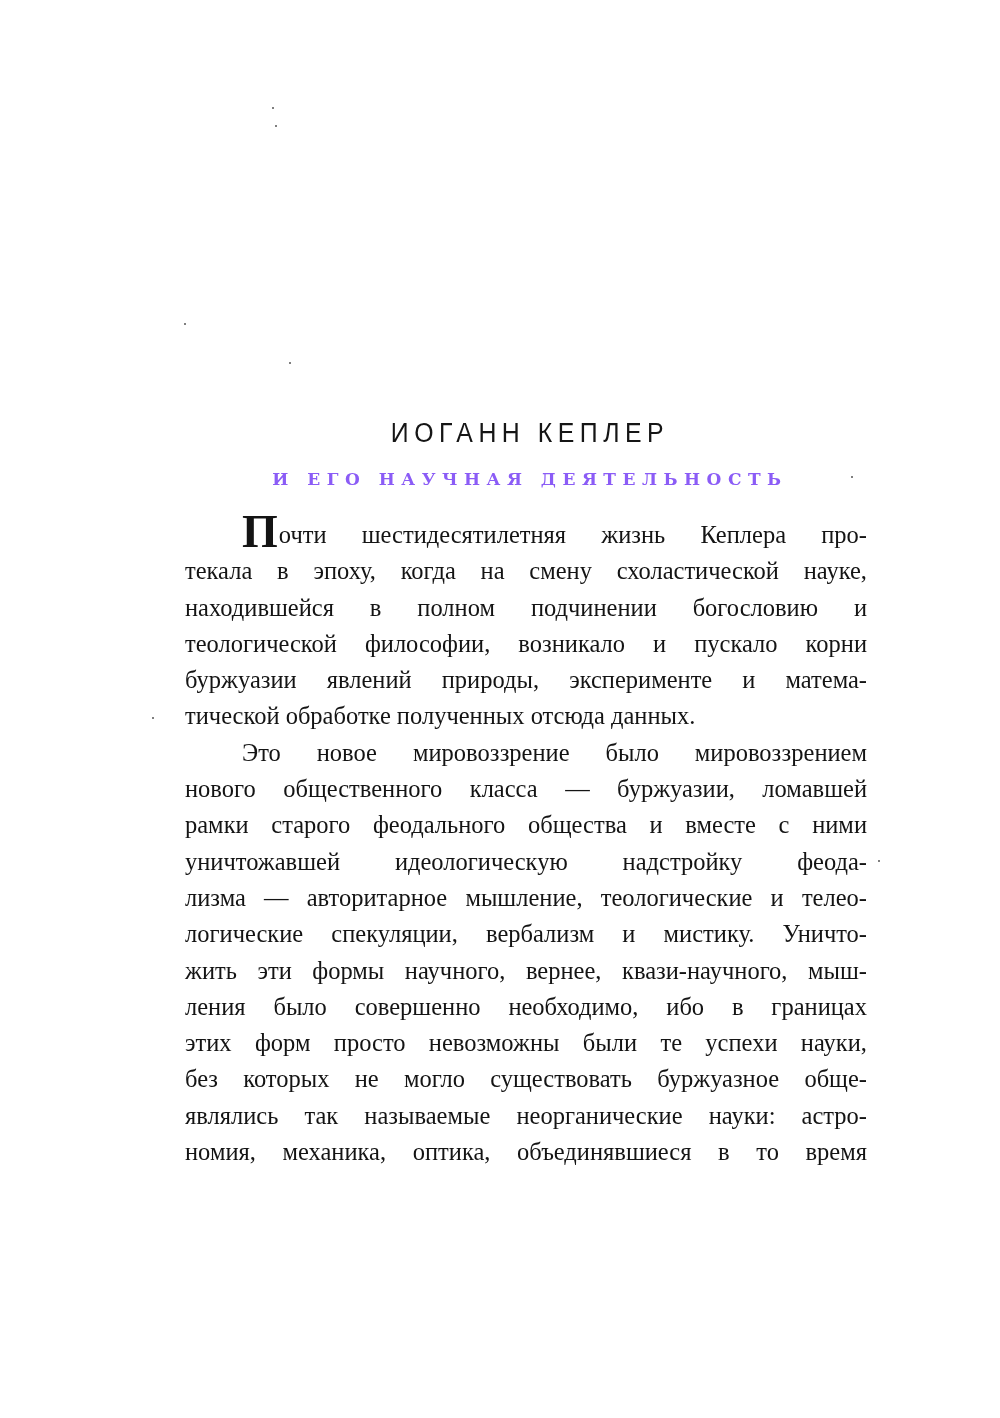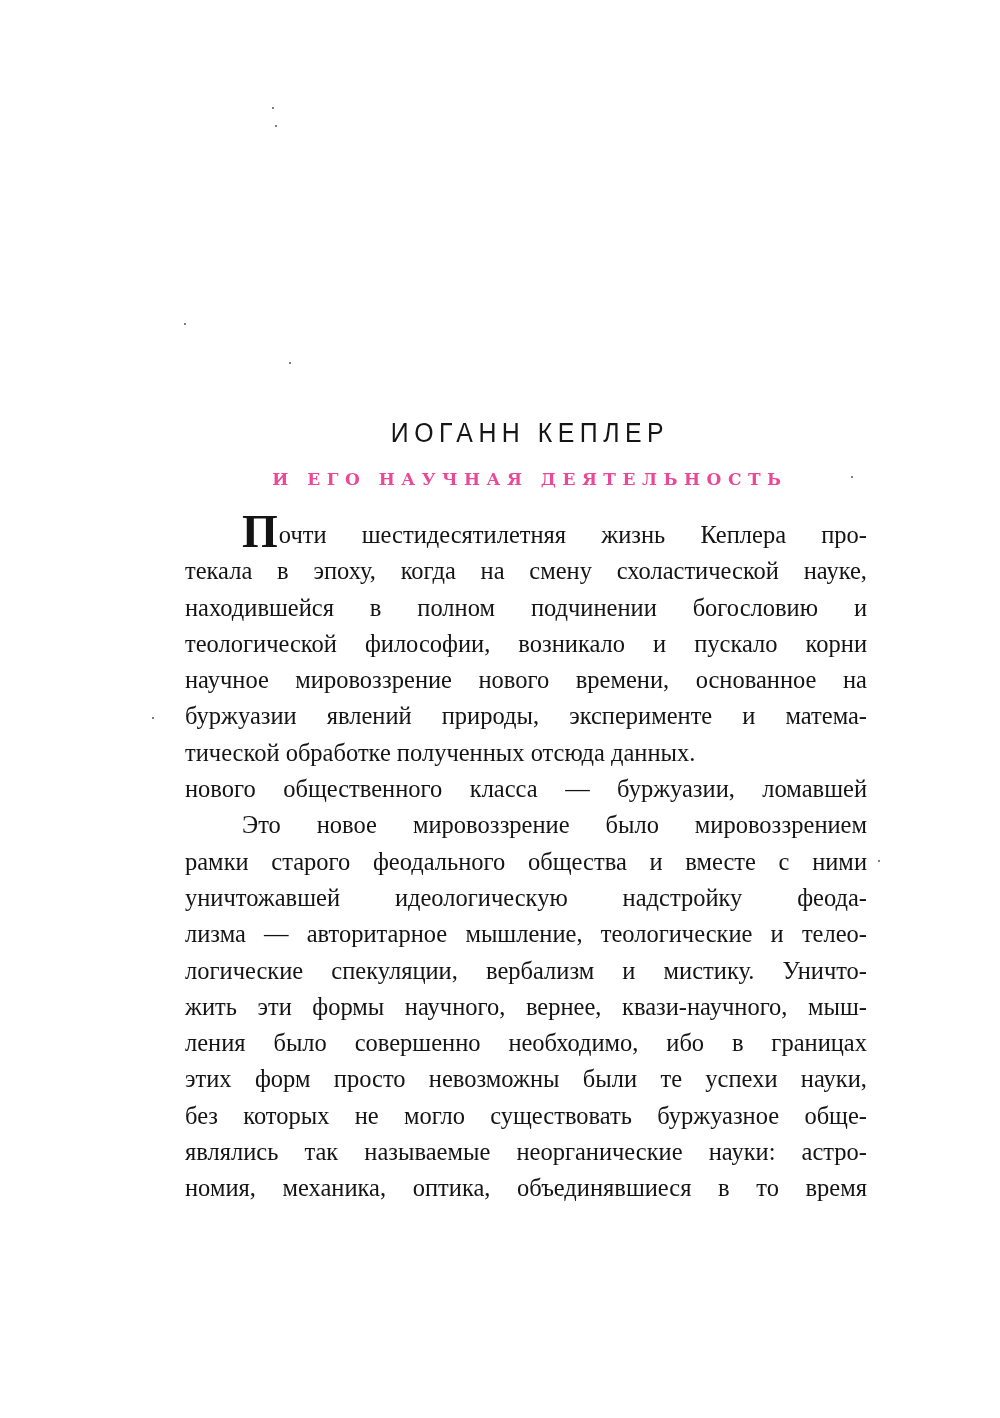--- a/index.html
+++ b/index.html
@@ -45,21 +45,21 @@
     .subtitle {
       position: absolute;
       left: 180px;
       width: 700px;
       top: 469px;
       text-align: center;
       font-family: "DejaVu Serif", serif;
       font-size: 17px;
       font-weight: bold;
       letter-spacing: 6.5px;
-      color: #ec4899;
+      color: #8b5cf6;
     }
     .body-text {
       position: absolute;
       left: 185px;
       top: 517px;
       width: 682px;
     }
     .line {
       height: 36.3px;
       line-height: 36.3px;
@@ -113,28 +113,27 @@
   <div class="title">ИОГАНН КЕПЛЕР</div>
   <div class="subtitle">И ЕГО НАУЧНАЯ ДЕЯТЕЛЬНОСТЬ</div>
 
   <div class="body-text">
 
     <div class="paragraph">
       <div class="line first-line"><span class="inner"><span class="dropcap">П</span><span>очти шестидесятилетняя жизнь Кеплера про-</span></span></div>
       <div class="line"><span class="inner">текала в эпоху, когда на смену схоластической науке,</span></div>
       <div class="line"><span class="inner">находившейся в полном подчинении богословию и</span></div>
       <div class="line"><span class="inner">теологической философии, возникало и пускало корни</span></div>
-      <div class="line"><span class="inner">научное мировоззрение нового времени, основанное на</span></div>
       <div class="line"><span class="inner">буржуазии явлений природы, эксперименте и матема-</span></div>
       <div class="line last"><span class="inner">тической обработке полученных отсюда данных.</span></div>
     </div>
 
     <div class="paragraph">
+      <div class="line indent"><span class="inner">Это новое мировоззрение было мировоззрением</span></div>
       <div class="line"><span class="inner">нового общественного класса — буржуазии, ломавшей</span></div>
-      <div class="line indent"><span class="inner">Это новое мировоззрение было мировоззрением</span></div>
       <div class="line"><span class="inner">рамки старого феодального общества и вместе с ними</span></div>
       <div class="line"><span class="inner">уничтожавшей идеологическую надстройку феода-</span></div>
       <div class="line"><span class="inner">лизма — авторитарное мышление, теологические и телео-</span></div>
       <div class="line"><span class="inner">логические спекуляции, вербализм и мистику. Уничто-</span></div>
       <div class="line"><span class="inner">жить эти формы научного, вернее, квази-научного, мыш-</span></div>
       <div class="line"><span class="inner">ления было совершенно необходимо, ибо в границах</span></div>
       <div class="line"><span class="inner">этих форм просто невозможны были те успехи науки,</span></div>
       <div class="line"><span class="inner">без которых не могло существовать буржуазное обще-</span></div>
       <div class="line"><span class="inner">являлись так называемые неорганические науки: астро-</span></div>
       <div class="line"><span class="inner">номия, механика, оптика, объединявшиеся в то время</span></div>

